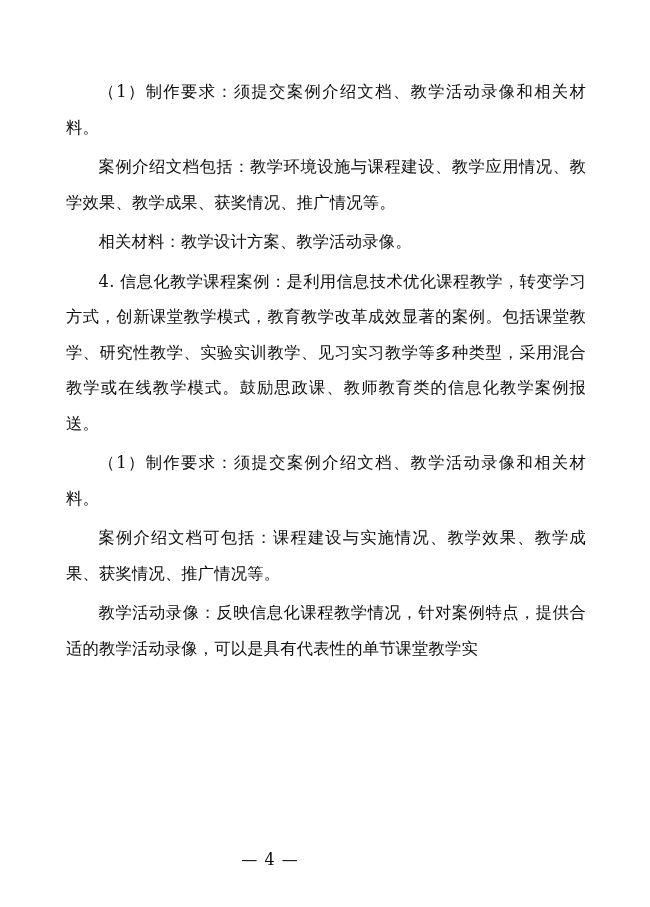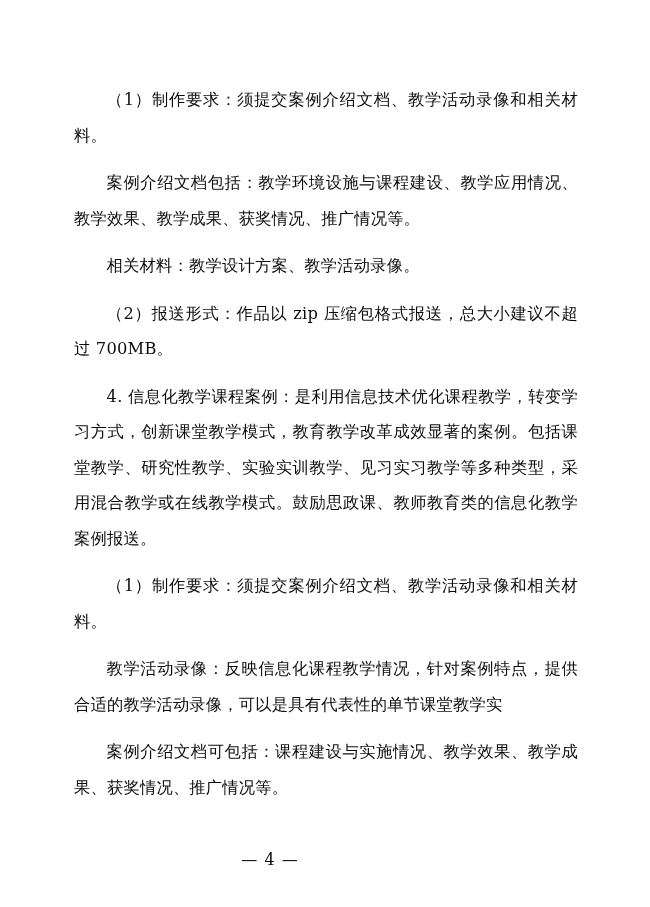--- a/index.html
+++ b/index.html
@@ -24,21 +24,21 @@
     padding: 70px 60px 0 62px;
   }
   .doc-body {
     font-size: 16.3px;
     line-height: 35.5px;
     text-align: justify;
     text-justify: inter-ideograph;
     letter-spacing: 0.2px;
   }
   .para {
-    margin: 12px;
+    margin: 4px;
     text-indent: 2em;
     text-align: justify;
     text-justify: inter-ideograph;
   }
   .page-number {
     position: absolute;
     left: 0;
     right: 0;
     bottom: 38px;
     text-align: center;
@@ -50,20 +50,19 @@
   }
 </style>
 </head>
 <body>
 
 <div class="page">
   <div class="doc-body">
     <p class="para">（1）制作要求：须提交案例介绍文档、教学活动录像和相关材料。</p>
     <p class="para">案例介绍文档包括：教学环境设施与课程建设、教学应用情况、教学效果、教学成果、获奖情况、推广情况等。</p>
     <p class="para">相关材料：教学设计方案、教学活动录像。</p>
-    <p class="para">（2）报送形式：作品以 zip 压缩包格式报送，总大小建议不超过 700MB。</p>
     <p class="para">4. 信息化教学课程案例：是利用信息技术优化课程教学，转变学习方式，创新课堂教学模式，教育教学改革成效显著的案例。包括课堂教学、研究性教学、实验实训教学、见习实习教学等多种类型，采用混合教学或在线教学模式。鼓励思政课、教师教育类的信息化教学案例报送。</p>
     <p class="para">（1）制作要求：须提交案例介绍文档、教学活动录像和相关材料。</p>
+    <p class="para">案例介绍文档可包括：课程建设与实施情况、教学效果、教学成果、获奖情况、推广情况等。</p>
     <p class="para">教学活动录像：反映信息化课程教学情况，针对案例特点，提供合适的教学活动录像，可以是具有代表性的单节课堂教学实</p>
-    <p class="para">案例介绍文档可包括：课程建设与实施情况、教学效果、教学成果、获奖情况、推广情况等。</p>
   </div>
   <div class="page-number">— 4 —</div>
 </div>
 
 </body></html>

